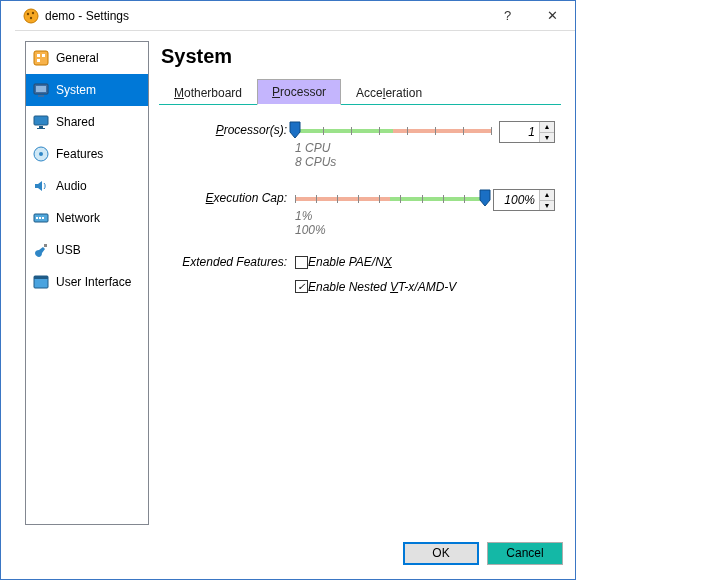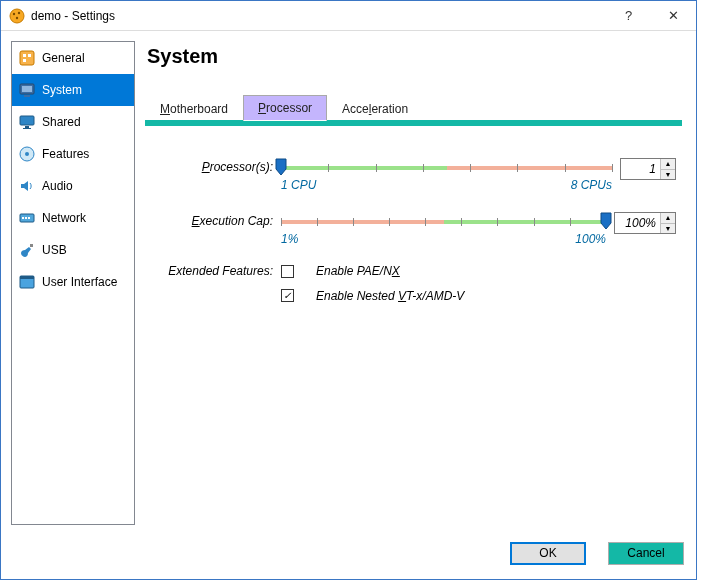--- a/index.html
+++ b/index.html
@@ -4,26 +4,27 @@
 <style>
   * { box-sizing: border-box; }
   body {
     margin: 0;
     font-family: "Segoe UI", Tahoma, sans-serif;
     font-size: 12px;
     background: #fff;
     color: #000;
   }
   .window {
-    width: 697px;
+    width: 576px;
     height: 580px;
     border: 1px solid #3a76c4;
     display: flex;
     flex-direction: column;
     background: #fff;
+    padding-left: 14px;
   }
   .titlebar {
     height: 30px;
     background: #fff;
     border-bottom: 1px solid #ddd;
     display: flex;
     align-items: center;
     padding: 0 0 0 8px;
   }
   .titlebar .app-icon {
@@ -69,22 +70,22 @@
     min-width: 0;
   }
   .page-title {
     font-size: 20px;
     font-weight: 600;
     padding: 4px 6px 10px 6px;
   }
   .tabs {
     display: flex;
     align-items: flex-end;
-    border-bottom: 6px solid #14b8a6;
-    margin: 16px 4px;
+    border-bottom: 1px solid #14b8a6;
+    margin: 0 4px;
   }
   .tab {
     padding: 5px 14px 5px 14px;
     border: 1px solid transparent;
     border-bottom: none;
     font-size: 12px;
     position: relative;
     top: 1px;
     cursor: default;
     color: #222;
@@ -126,55 +127,55 @@
   }
   .tick {
     position: absolute; top: 4px; width: 1px; height: 8px; background: #888;
   }
   .thumb {
     position: absolute; top: -2px; width: 12px; height: 18px;
     transform: translateX(-50%);
   }
   .slider-labels {
     display: flex; justify-content: space-between;
-    font-size: 12px; color: #0369a1; margin-top: 2px;
+    font-size: 12px; color: #737373; margin-top: 2px; flex-direction: column;
   }
   .spin {
     display: flex; align-items: stretch;
     border: 1px solid #7a7a7a; height: 22px; width: 56px;
     margin-left: 8px;
   }
   .spin .val {
     flex: 1; display: flex; align-items: center; justify-content: flex-end;
     padding: 0 4px; font-size: 12px;
   }
   .spin .arrows {
     width: 15px; border-left: 1px solid #bfbfbf;
     display: flex; flex-direction: column;
   }
   .spin .arrow {
     flex: 1; display: flex; align-items: center; justify-content: center;
     font-size: 7px; line-height: 1; background: #efefef;
   }
   .spin .arrow + .arrow { border-top: 1px solid #bfbfbf; }
   .check {
-    display: inline-flex; align-items: center; gap: 22px;
+    display: inline-flex; align-items: center; gap: 0;
     padding: 2px 0;
   }
   .check .box {
     width: 13px; height: 13px; border: 1px solid #333;
     display: flex; align-items: center; justify-content: center;
     font-size: 10px; line-height: 1;
   }
   .footer {
     height: 44px;
     display: flex;
     align-items: center;
     justify-content: flex-end;
-    gap: 22px;
+    gap: 8px;
     padding: 0 12px 8px 12px;
   }
   .btn {
     min-width: 76px; height: 23px;
     border: 1px solid #adadad;
     background: #14b8a6;
     display: flex; align-items: center; justify-content: center;
     font-size: 12px;
     cursor: default;
   }

